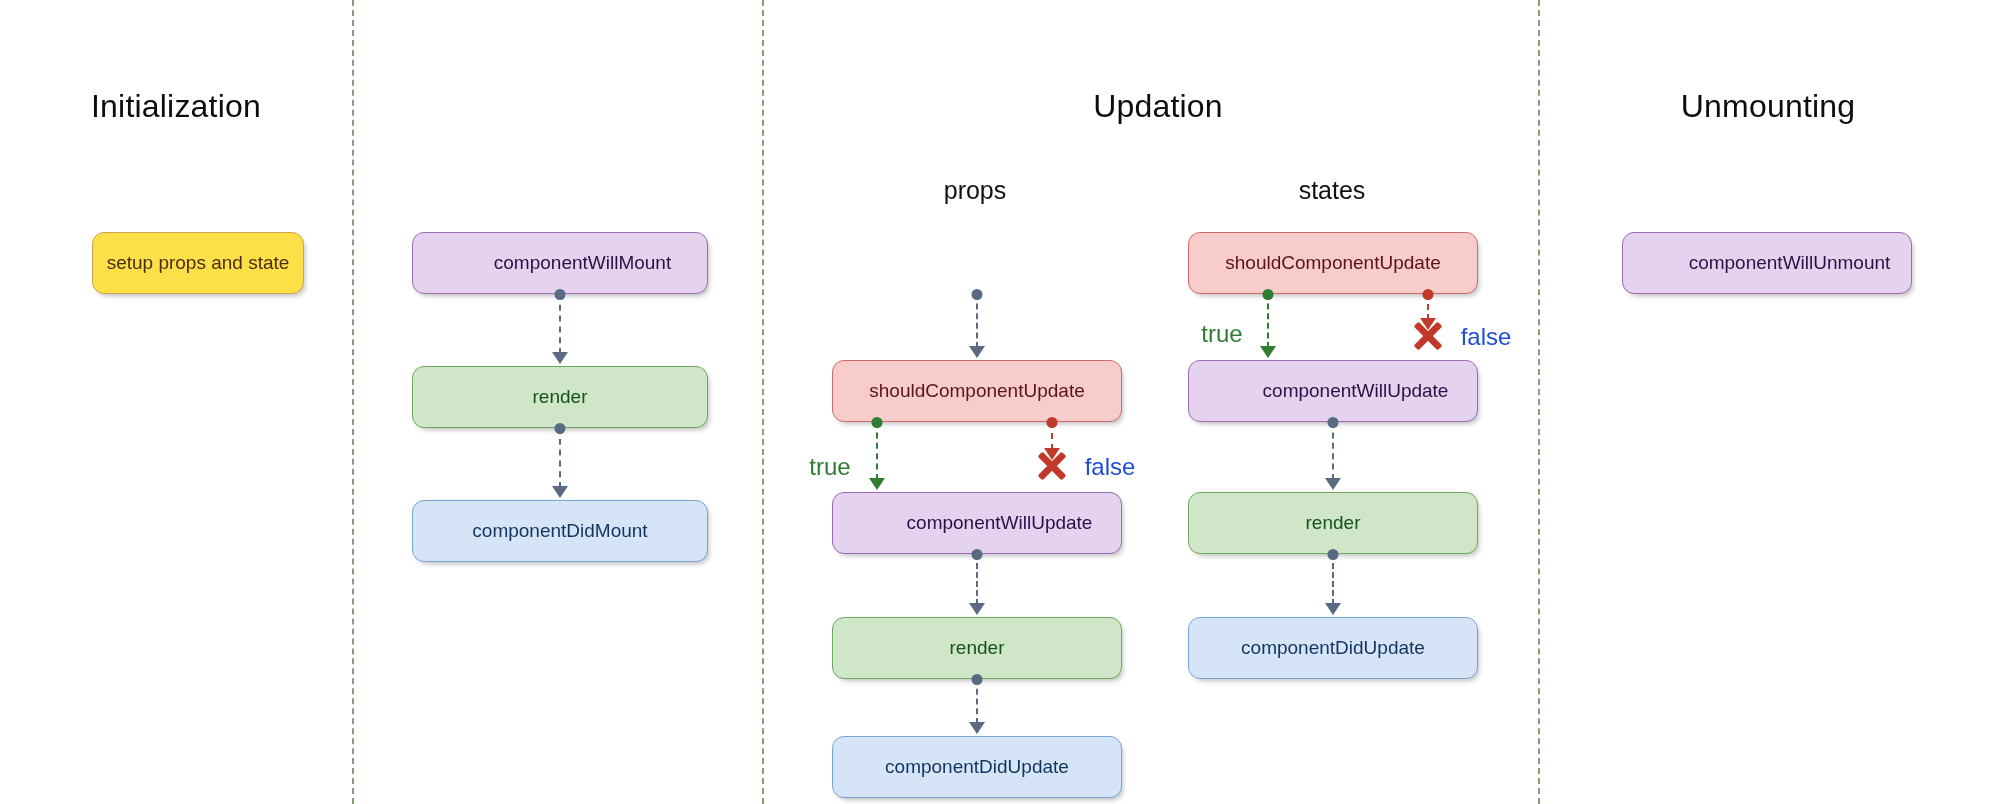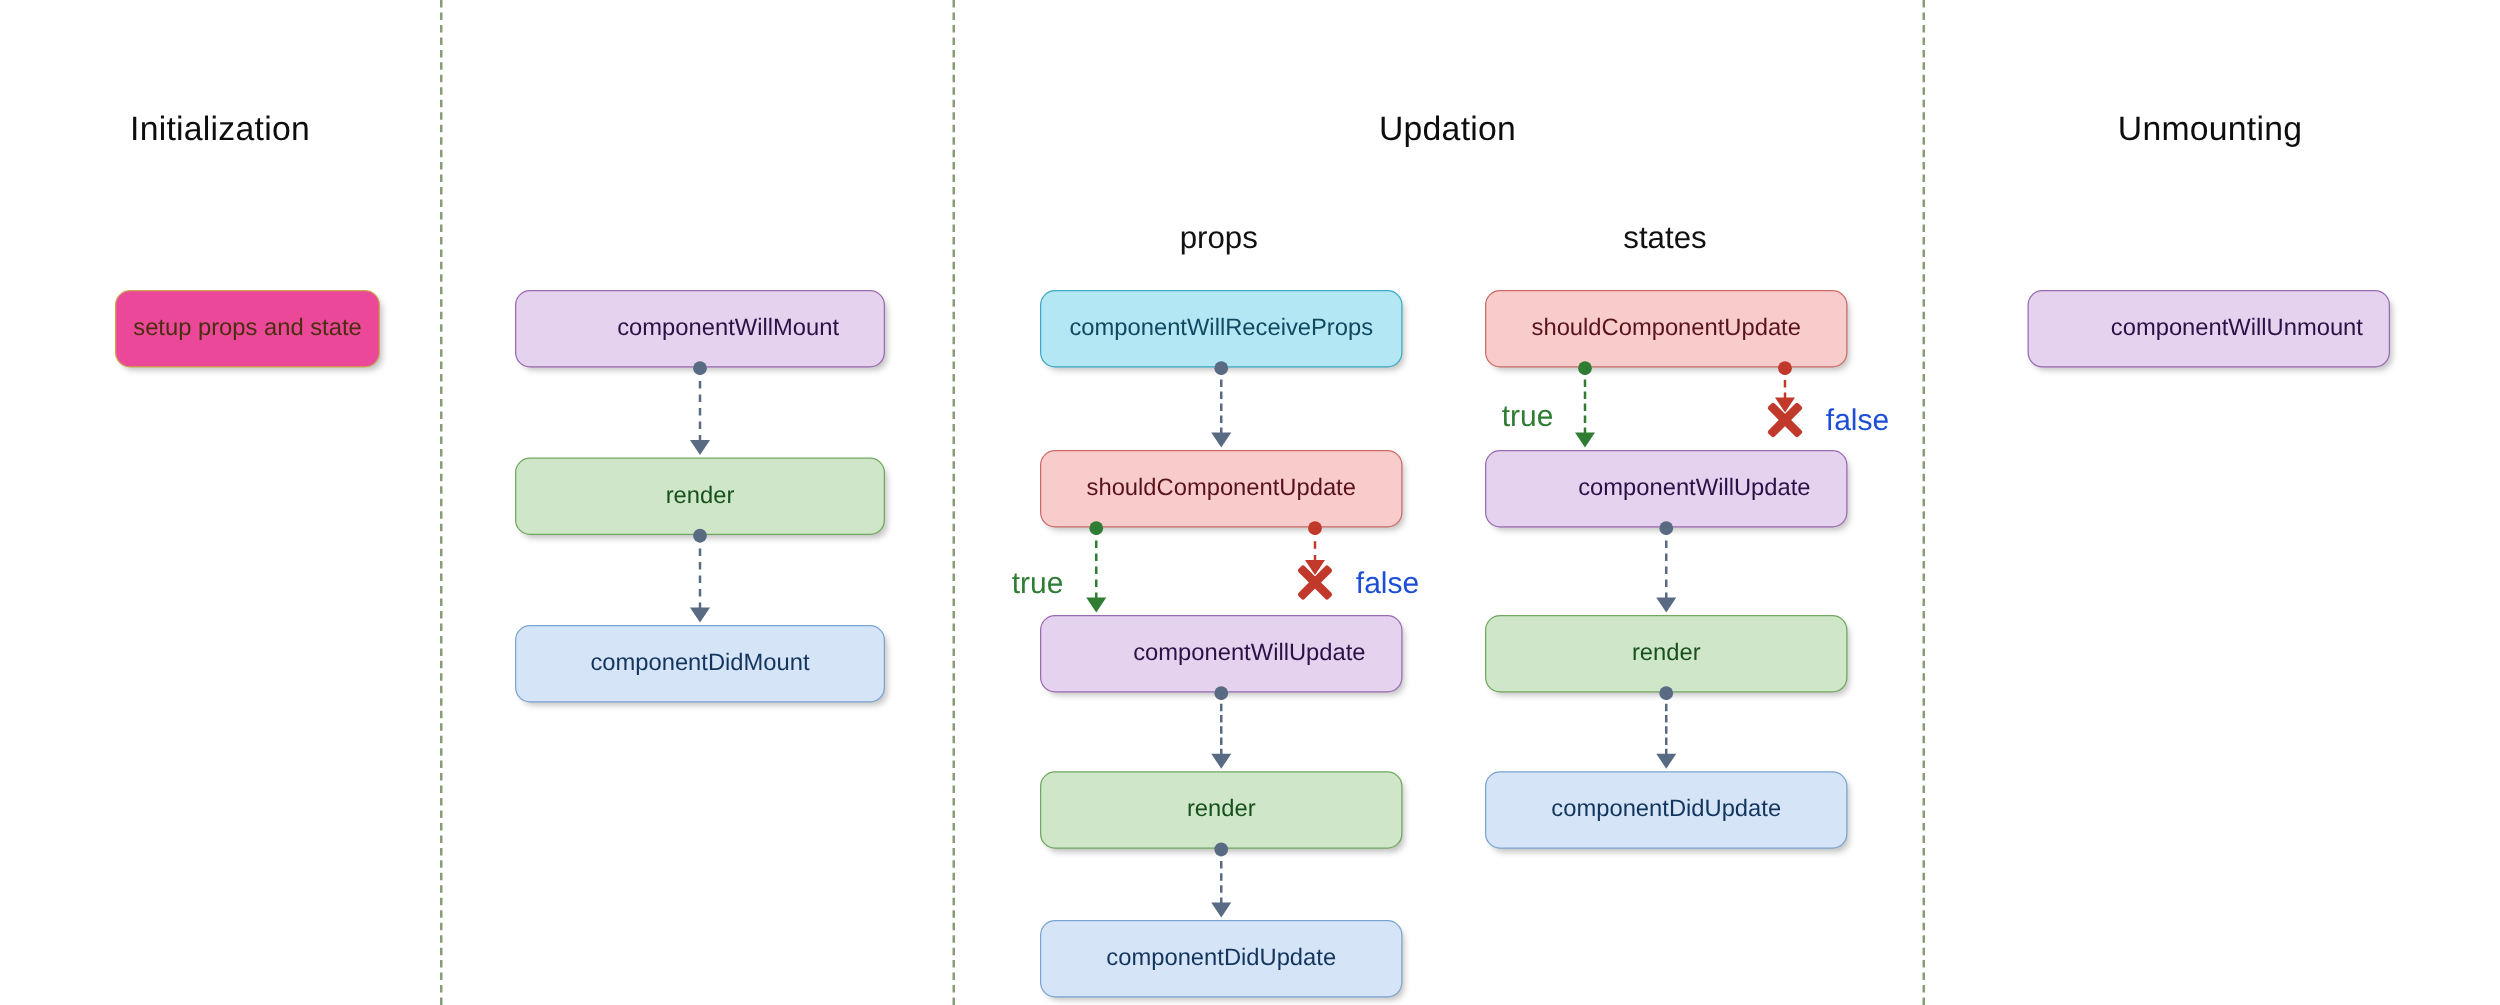--- a/index.html
+++ b/index.html
@@ -11,21 +11,21 @@
   #stage{position:relative;width:2000px;height:804px;}
 
   .divider{
     position:absolute;top:0;width:0;height:804px;
     border-left:2px dashed #6f8f5f;
     opacity:.85;
   }
 
   .phase-title{
     position:absolute;
-    font-size:27px;font-weight:400;color:#0d0d0d;
+    font-size:32px;font-weight:400;color:#0d0d0d;
     text-align:center;white-space:nowrap;
     transform:translateX(-50%);
     letter-spacing:.2px;
   }
   .sub-title{
     position:absolute;
     font-size:25px;font-weight:400;color:#111;
     text-align:center;white-space:nowrap;
     transform:translateX(-50%);
   }
@@ -39,21 +39,21 @@
     display:flex;align-items:center;justify-content:center;
     font-size:19px;
     white-space:nowrap;
     box-shadow:3px 4px 5px -2px rgba(60,60,60,.33);
   }
   .n-purple{background:#e5d2ef;border-color:#9a6bb0;color:#2b1146;padding-left:45px;}
   .n-green {background:#cfe6c8;border-color:#6fa85e;color:#17511c;}
   .n-blue  {background:#d6e4f7;border-color:#7ba3d0;color:#12355e;}
   .n-cyan  {background:#b4e7f4;border-color:#3aa9c4;color:#0f4a60;}
   .n-pink  {background:#f7ccca;border-color:#cc6b68;color:#5a1220;}
-  .n-peach {background:#ec4899;border-color:#cba64e;color:#4a2e10;}
+  .n-peach {background:#fde047;border-color:#cba64e;color:#4a2e10;}
 
   
   .conn{position:absolute;}
   .conn .stem{
     position:absolute;left:50%;top:0;width:0;
     transform:translateX(-50%);
     border-left-width:2px;border-left-style:dashed;
   }
   .conn .dot{
     position:absolute;left:50%;top:-5px;
@@ -122,21 +122,20 @@
   <div class="node n-green" style="left:412px;top:366px;width:296px">render</div>
 
   <div class="conn c-grey" style="left:412px;top:428px;width:296px;height:72px">
     <div class="dot"></div>
     <div class="stem" style="height:60px"></div>
     <div class="head" style="top:58px"></div>
   </div>
 
   <div class="node n-blue" style="left:412px;top:500px;width:296px">componentDidMount</div>
 
-  <div class="node n-cyan" style="left:832px;top:232px;width:290px">componentWillReceiveProps</div>
 
   <div class="conn c-grey" style="left:832px;top:294px;width:290px;height:66px">
     <div class="dot"></div>
     <div class="stem" style="height:54px"></div>
     <div class="head" style="top:52px"></div>
   </div>
 
   <div class="node n-pink" style="left:832px;top:360px;width:290px">shouldComponentUpdate</div>
 
   <div class="conn c-green" style="left:877px;top:422px;width:0;height:70px">

